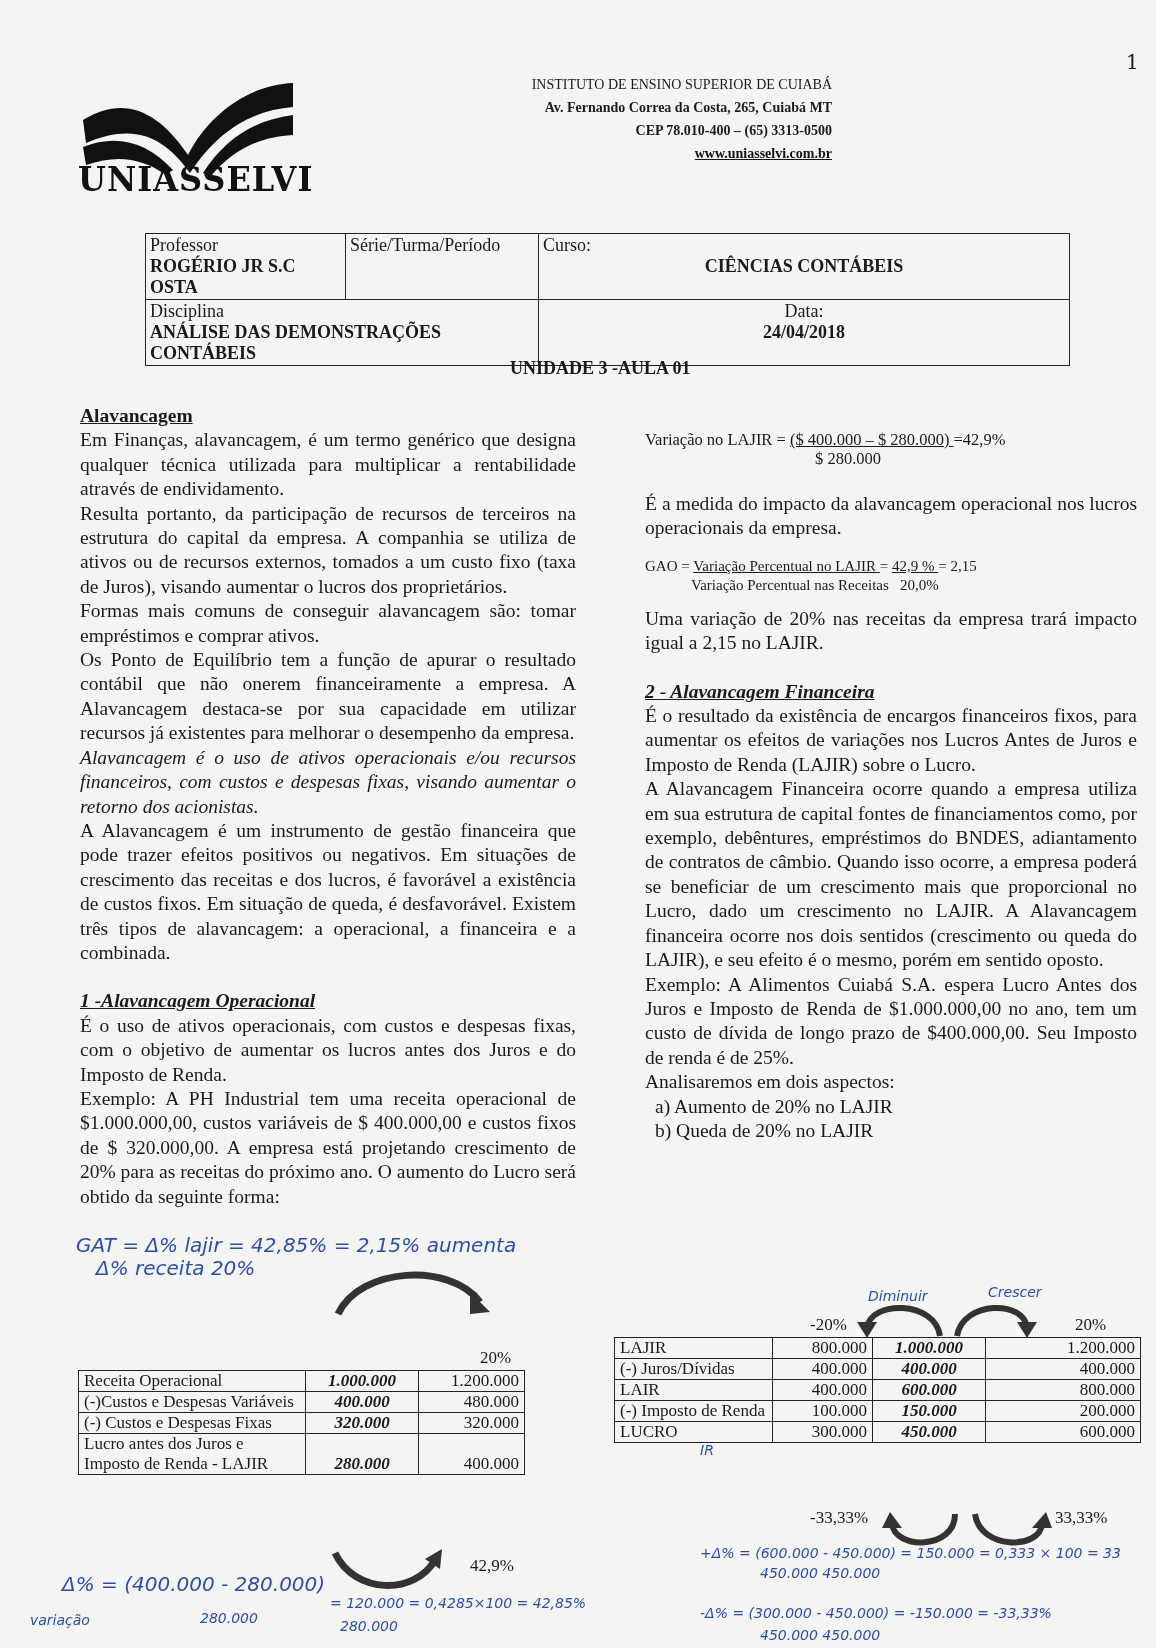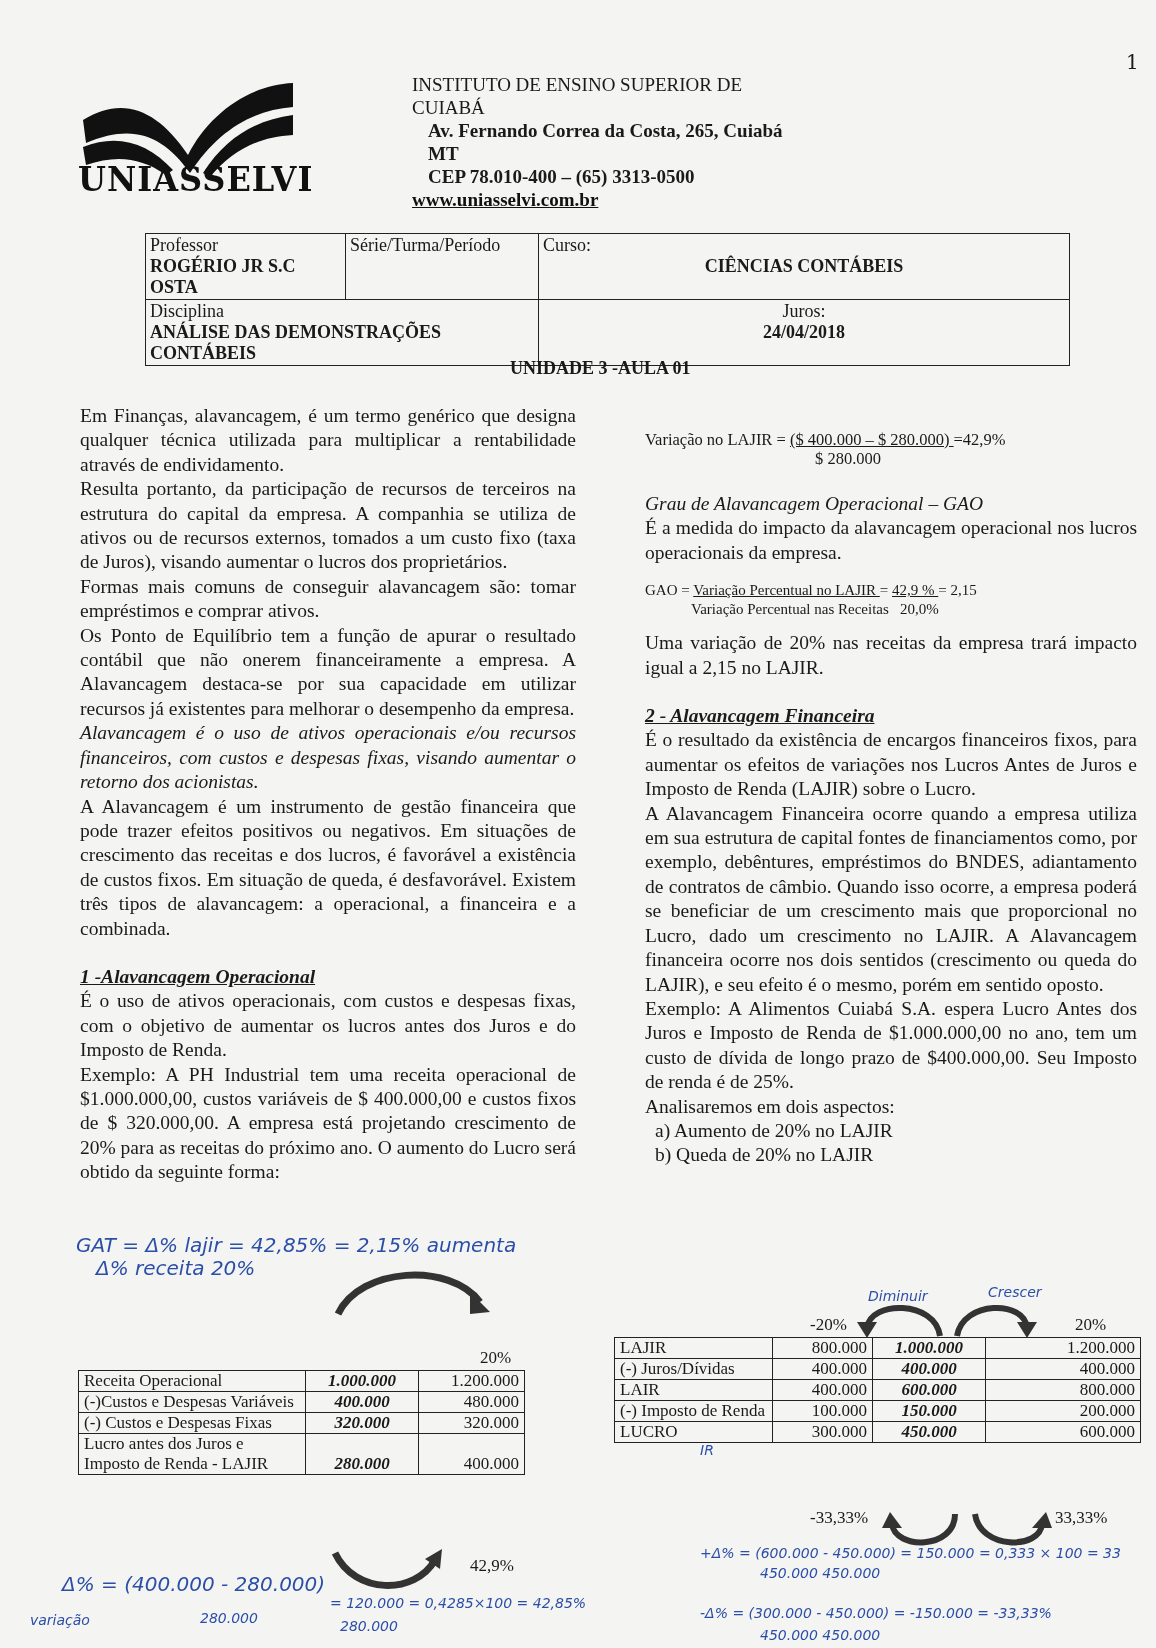--- a/index.html
+++ b/index.html
@@ -1,21 +1,21 @@
 <!DOCTYPE html>
 <html><head>
   <meta charset="utf-8">
   <style>
     * { box-sizing: border-box; margin: 0; padding: 0; }
     html, body { width: 1156px; height: 1648px; background: #f4f4f2; overflow: hidden; }
     body { position: relative; font-family: "DejaVu Serif", "Liberation Serif", serif; color: #1a1a1a; }
     .page-num { position: absolute; left: 1126px; top: 50px; font-size: 20px; }
     .logo { position: absolute; left: 78px; top: 75px; width: 225px; height: 120px; }
     .logo-word { position: absolute; left: 78px; top: 160px; font-family: "DejaVu Serif", serif; font-weight: 900; font-size: 32px; letter-spacing: 1px; color: #111; transform: scaleY(1.05); }
-    .inst { position: absolute; left: 412px; top: 73px; width: 400px; text-align: left; line-height: 23px; font-family: "Liberation Serif", serif; font-size: 19px; }
+    .inst { position: absolute; left: 432px; top: 73px; width: 400px; text-align: right; line-height: 23px; font-family: "Liberation Serif", serif; font-size: 14px; }
     .inst .bold { font-weight: bold; margin-left: 16px; }
     .inst a { color: #111; text-decoration: underline; font-weight: bold; }
     .hdr-table { position: absolute; left: 145px; top: 233px; width: 925px; border-collapse: collapse; font-family: "Liberation Serif", serif; font-size: 18px; border-radius: 17px; }
     .hdr-table td { border: 1.5px solid #222; padding: 1px 4px; vertical-align: top; line-height: 21px; }
     .hdr-table .b { font-weight: bold; }
     .center { text-align: center; }
     .unit-title { position: absolute; left: 510px; top: 358px; font-family: "Liberation Serif", serif; font-weight: bold; font-size: 18px; }
     .col { position: absolute; font-family: "Liberation Serif", serif; font-size: 19.5px; line-height: 24.4px; text-align: justify; }
     .col-left { left: 80px; top: 404px; width: 496px; }
     .col-right { left: 645px; top: 430px; width: 492px; }
@@ -69,30 +69,31 @@
       <div>Curso:</div>
       <div class="b center">CIÊNCIAS CONTÁBEIS</div>
     </td>
   </tr>
   <tr>
     <td colspan="2">
       <div>Disciplina</div>
       <div class="b">ANÁLISE DAS DEMONSTRAÇÕES CONTÁBEIS</div>
     </td>
     <td class="center">
-      <div>Juros:</div>
+      <div>Data:</div>
       <div class="b">24/04/2018</div>
     </td>
   </tr>
 </tbody>
   </table>
 
 <div class="unit-title">UNIDADE 3 -AULA 01</div>
 
 <div class="col col-left">
+  <p class="h-under">Alavancagem</p>
   <p>Em Finanças, alavancagem, é um termo genérico que designa qualquer técnica utilizada para multiplicar a rentabilidade através de endividamento.</p>
   <p>Resulta portanto, da participação de recursos de terceiros na estrutura do capital da empresa. A companhia se utiliza de ativos ou de recursos externos, tomados a um custo fixo (taxa de Juros), visando aumentar o lucros dos proprietários.</p>
   <p>Formas mais comuns de conseguir alavancagem são: tomar empréstimos e comprar ativos.</p>
   <p>Os Ponto de Equilíbrio tem a função de apurar o resultado contábil que não onerem financeiramente a empresa. A Alavancagem destaca-se por sua capacidade em utilizar recursos já existentes para melhorar o desempenho da empresa.</p>
   <p class="it">Alavancagem é o uso de ativos operacionais e/ou recursos financeiros, com custos e despesas fixas, visando aumentar o retorno dos acionistas.</p>
   <p>A Alavancagem é um instrumento de gestão financeira que pode trazer efeitos positivos ou negativos. Em situações de crescimento das receitas e dos lucros, é favorável a existência de custos fixos. Em situação de queda, é desfavorável. Existem três tipos de alavancagem: a operacional, a financeira e a combinada.</p>
   <p style="height:24px;"></p>
   <p class="h-under-it">1 -Alavancagem Operacional</p>
   <p>É o uso de ativos operacionais, com custos e despesas fixas, com o objetivo de aumentar os lucros antes dos Juros e do Imposto de Renda.</p>
   <p>Exemplo: A PH Industrial tem uma receita operacional de $1.000.000,00, custos variáveis de $ 400.000,00 e custos fixos de $ 320.000,00. A empresa está projetando crescimento de 20% para as receitas do próximo ano. O aumento do Lucro será obtido da seguinte forma:</p>
@@ -143,21 +144,20 @@
 <div class="hand sm" style="left:200px; top:1610px;">280.000</div>
 <div class="hand sm" style="left:330px; top:1595px;">= 120.000 = 0,4285×100 = 42,85%</div>
 <div class="hand sm" style="left:340px; top:1618px;">280.000</div>
 
 <div class="col col-right">
   <p class="small" style="font-size:16.5px;">
     <span>Variação no LAJIR = </span><span class="u">($ 400.000 – $ 280.000) </span><span>=42,9%</span>
   </p>
   <p class="small" style="font-size:16.5px; padding-left:170px;">$ 280.000</p>
   <p style="height:24px;"></p>
-  <p class="it">Grau de Alavancagem Operacional – GAO</p>
   <p>É a medida do impacto da alavancagem operacional nos lucros operacionais da empresa.</p>
   <p style="height:16px;"></p>
   <p class="small">
     <span>GAO = </span><span class="u">Variação Percentual no LAJIR   </span><span>= </span><span class="u">42,9 % </span><span>= 2,15</span>
   </p>
   <p class="small" style="padding-left:46px;">
     <span>Variação Percentual nas Receitas</span>&nbsp;&nbsp;&nbsp;<span>20,0%</span>
   </p>
   <p style="height:12px;"></p>
   <p>Uma variação de 20% nas receitas da empresa trará impacto igual a 2,15 no LAJIR.</p>

